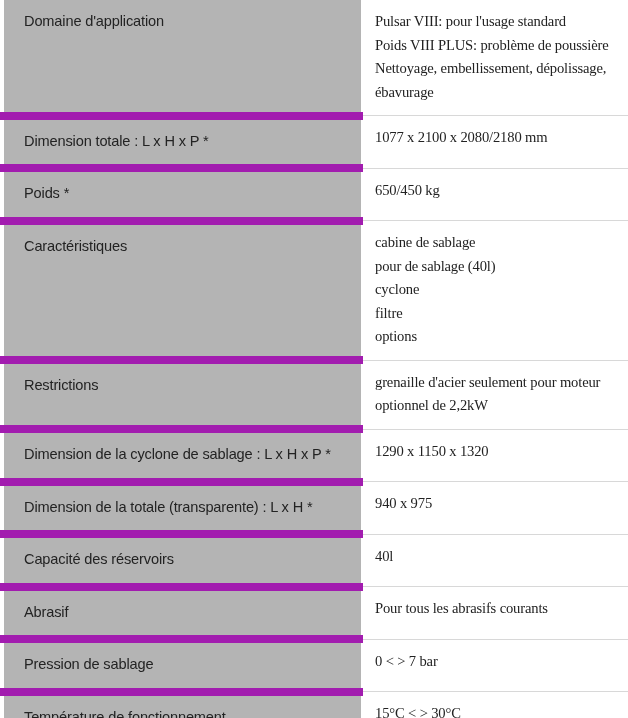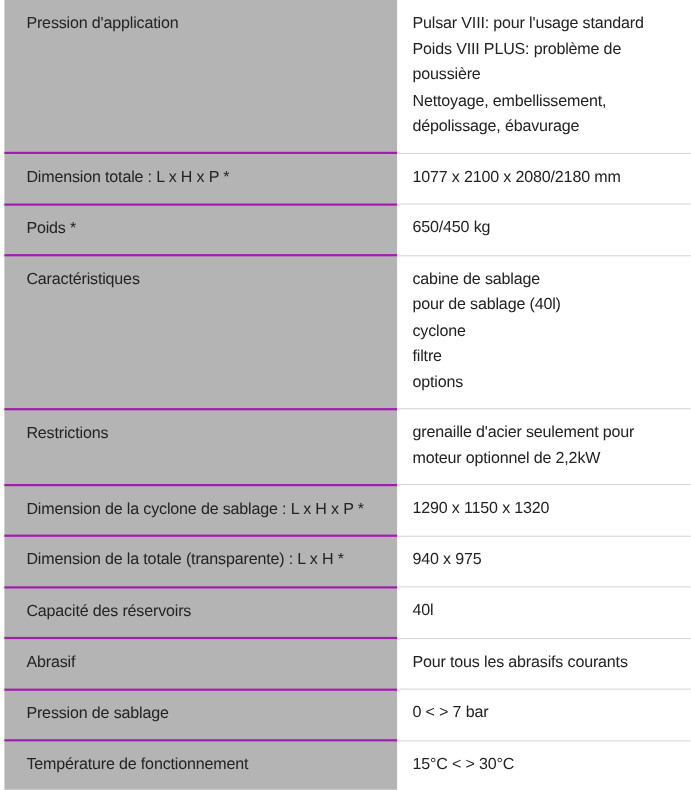--- a/index.html
+++ b/index.html
@@ -29,60 +29,60 @@
     font-size: 14.6px;
     line-height: 23.5px;
     color: #222222;
     letter-spacing: -0.15px;
     box-sizing: border-box;
   }
 
   .cell-label {
     background: #b4b4b4;
     padding: 10px 8px 11px 20px;
-    border-top: 2px solid #a21caf;
+    border-top: 8px solid #a21caf;
     border-left: 4px solid #ffffff;
     border-right: 2px solid #ffffff;
     color: #232323;
   }
 
   .cell-value {
     background: #ffffff;
     padding: 10px 10px 11px 12px;
     border-top: 1px solid #d8d8d8;
     border-left: 1px solid #d8d8d8;
     border-right: 1px solid #dcdcdc;
     color: #222222;
   }
 
   .spec-row:first-child .cell-label { border-top: 0; }
   .spec-row:first-child .cell-value { border-top: 0; }
 
-  .value-line { display: block; white-space: nowrap; }
+  .value-line { display: block; white-space: nowrap; font-family: Liberation Serif, serif; }
   .value-line.wrap { white-space: normal; }
 
   .label-text { display: block; white-space: nowrap; }
 
   
   .cell, .label-text, .value-line {
     font-stretch: condensed;
   }
 </style>
 </head>
 <body>
 
 <table id="spec-table">
   <colgroup>
     <col class="c-label">
     <col class="c-value">
   </colgroup>
   <tbody id="spec-body">
       <tr class="spec-row">
         <td class="cell cell-label">
-          <span class="label-text">Pression d'application</span>
+          <span class="label-text">Domaine d'application</span>
         </td>
         <td class="cell cell-value">
           <span class="value-line wrap">Pulsar VIII: pour l'usage standard</span>
           <span class="value-line wrap">Poids VIII PLUS: problème de poussière</span>
           <span class="value-line wrap">Nettoyage, embellissement, dépolissage, ébavurage</span>
         </td>
       </tr>
       <tr class="spec-row">
         <td class="cell cell-label">
           <span class="label-text">Dimension totale : L x H x P *</span>

